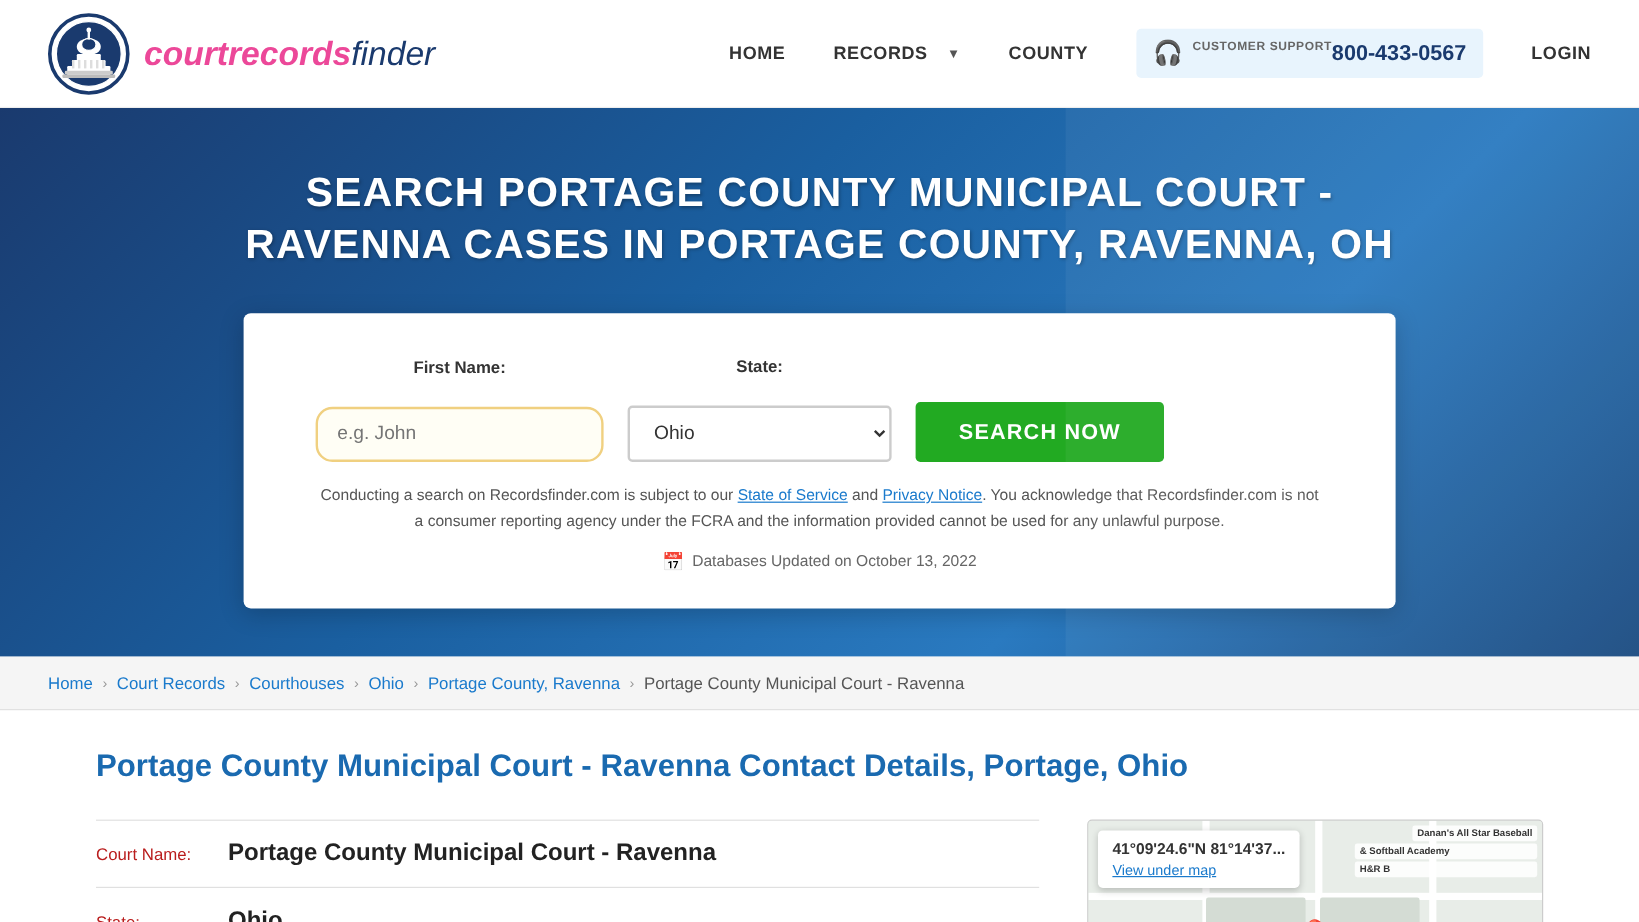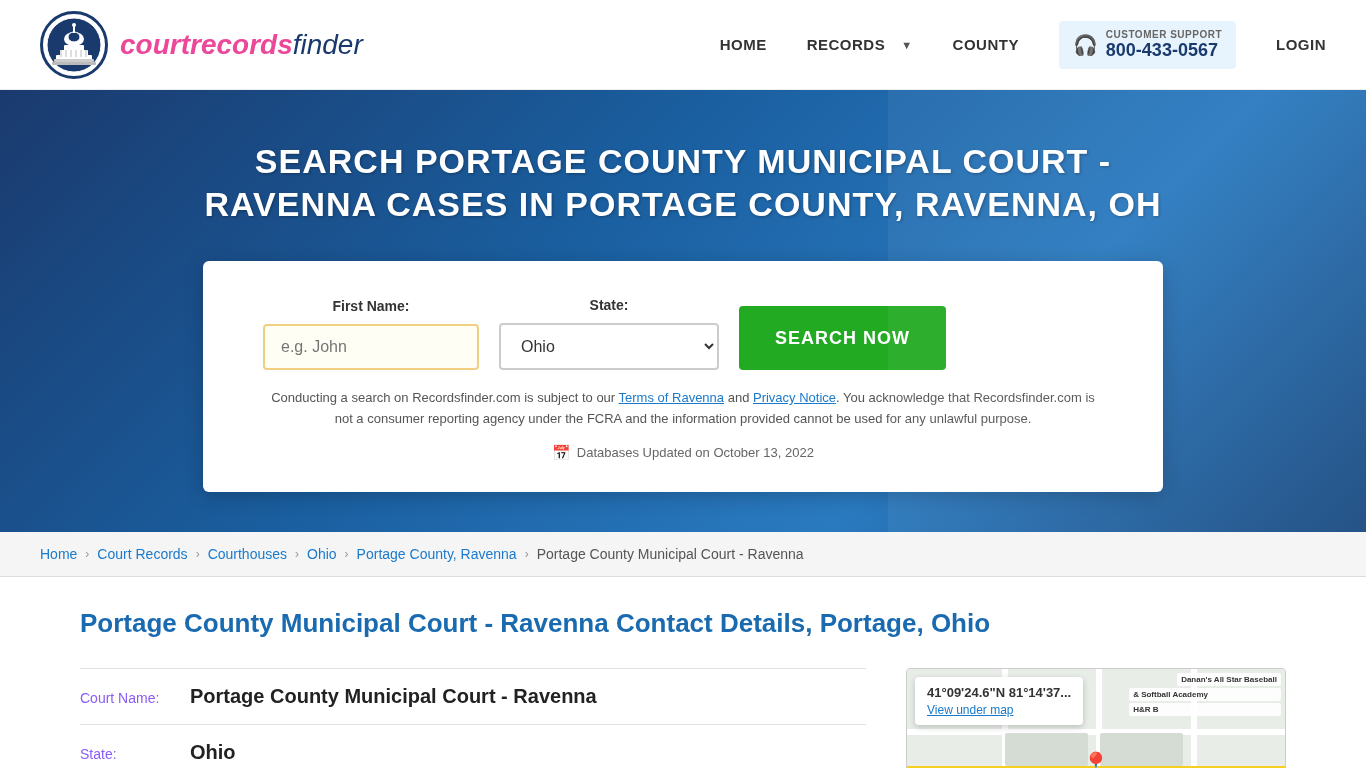--- a/index.html
+++ b/index.html
@@ -74,21 +74,20 @@
       background: #e8f4fd;
       border-radius: 4px;
       padding: 8px 14px;
     }
     .support-icon {
       color: #1a7acc;
       font-size: 20px;
     }
     .support-text {
       display: flex;
-      flex-direction: column;
     }
     .support-label {
       font-size: 10px;
       color: #666;
       font-weight: 700;
       letter-spacing: 0.5px;
       text-transform: uppercase;
     }
     .support-number {
       font-size: 18px;
@@ -144,34 +143,34 @@
     }
     .search-fields {
       display: flex;
       gap: 20px;
       align-items: flex-end;
       margin-bottom: 18px;
     }
     .field-group {
       display: flex;
       flex-direction: column;
-      gap: 10px;
+      gap: 25px;
     }
     .field-group label {
       font-size: 14px;
       font-weight: 700;
       color: #333;
     }
     .field-group input {
       border: 2px solid #f0d080;
-      border-radius: 4px;
+      border-radius: 14px;
       padding: 12px 16px;
       font-size: 16px;
       color: #aaa;
-      width: 216px;
+      width: 240px;
       outline: none;
       background: #fffef5;
     }
     .field-group.state-group select {
       border: 2px solid #ccc;
       border-radius: 4px;
       padding: 12px 16px;
       font-size: 16px;
       color: #333;
       width: 220px;
@@ -184,21 +183,21 @@
       background: #22aa22;
       color: #fff;
       font-weight: 900;
       font-size: 18px;
       letter-spacing: 1px;
       border: none;
       border-radius: 4px;
       padding: 13px 36px;
       cursor: pointer;
       text-transform: uppercase;
-      height: 64px;
+      height: 50px;
       white-space: nowrap;
     }
     .disclaimer {
       font-size: 13px;
       color: #555;
       line-height: 1.6;
       margin-bottom: 14px;
     }
     .disclaimer a {
       color: #1a7acc;
@@ -261,21 +260,21 @@
       padding: 16px 0;
       display: flex;
       align-items: baseline;
       gap: 10px;
     }
     .detail-row:last-child {
       border-bottom: 1px solid #e0e0e0;
     }
     .detail-label {
       font-size: 14px;
-      color: #8b5cf6;
+      color: #b91c1c;
       min-width: 100px;
       font-weight: 400;
     }
     .detail-value {
       font-size: 20px;
       color: #222;
       font-weight: 700;
     }
     .map-panel {
       width: 380px;
@@ -428,21 +427,21 @@
           <option>Arizona</option>
           <option>California</option>
           <option>Florida</option>
           <option>New York</option>
           <option>Texas</option>
         </select>
       </div>
       <button class="search-btn">SEARCH NOW</button>
     </div>
     <p class="disclaimer">
-      Conducting a search on Recordsfinder.com is subject to our <a>Terms of Ravenna</a> and <a>Privacy Notice</a>. You acknowledge that Recordsfinder.com is not a consumer reporting agency under the FCRA and the information provided cannot be used for any unlawful purpose.
+      Conducting a search on Recordsfinder.com is subject to our <a>State of Service</a> and <a>Privacy Notice</a>. You acknowledge that Recordsfinder.com is not a consumer reporting agency under the FCRA and the information provided cannot be used for any unlawful purpose.
     </p>
     <div class="db-updated">
       <span class="calendar-icon">📅</span>
       <span>Databases Updated on October 13, 2022</span>
     </div>
   </div>
 </section>
 
 <nav class="breadcrumb-bar">
   <a>Home</a>

